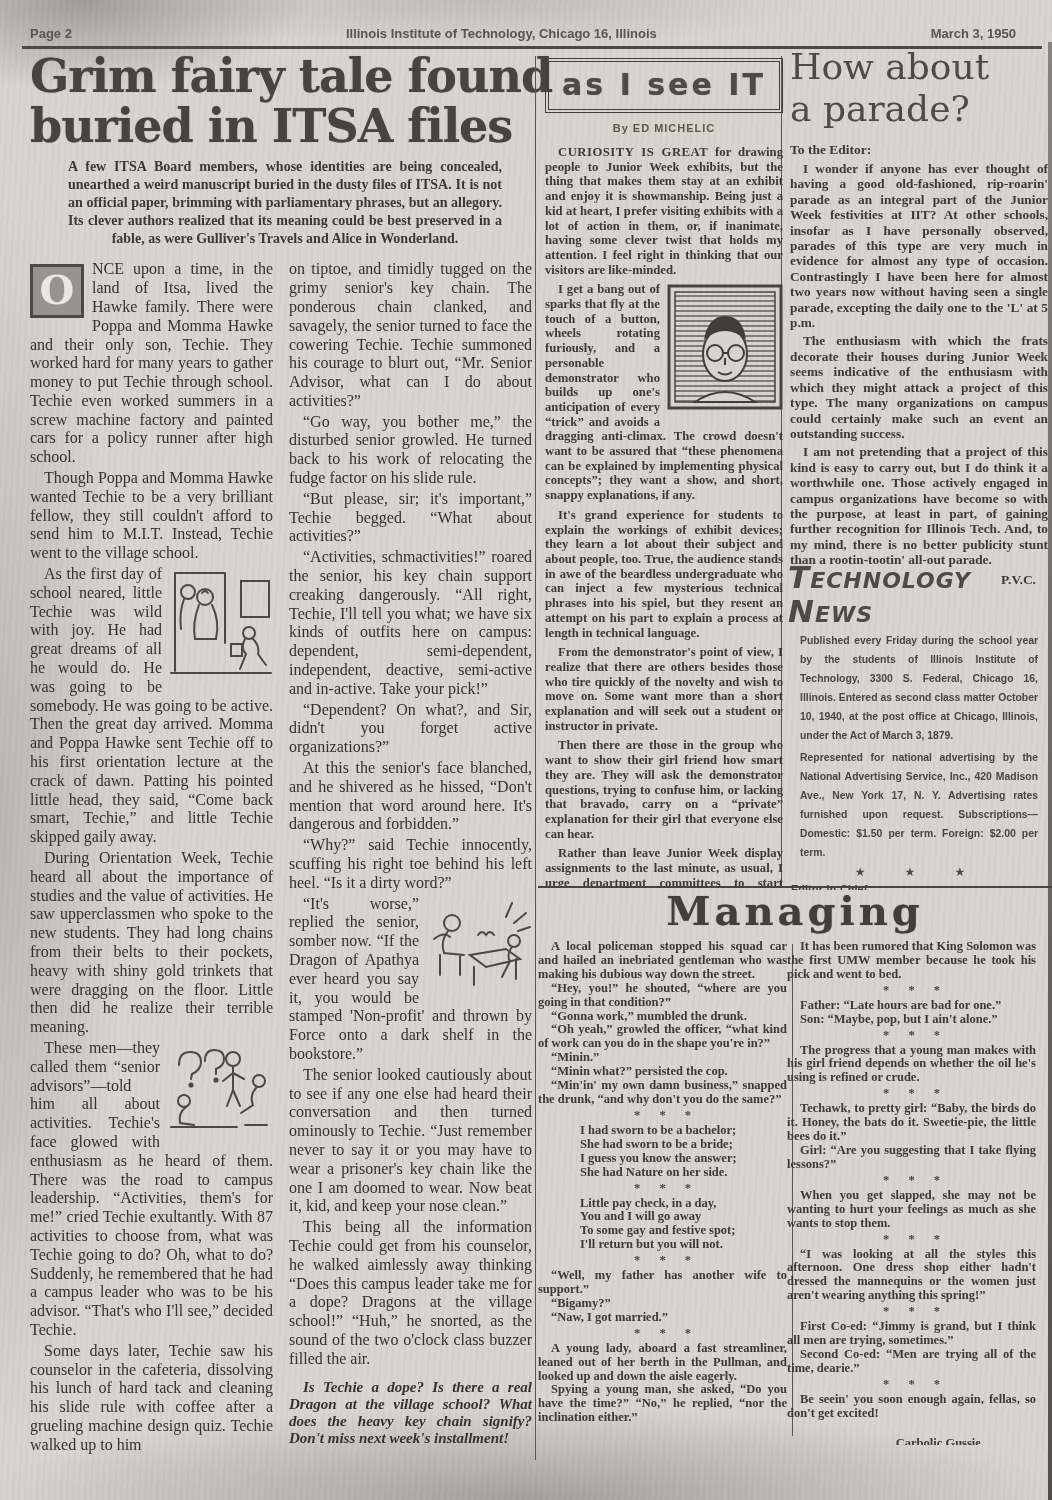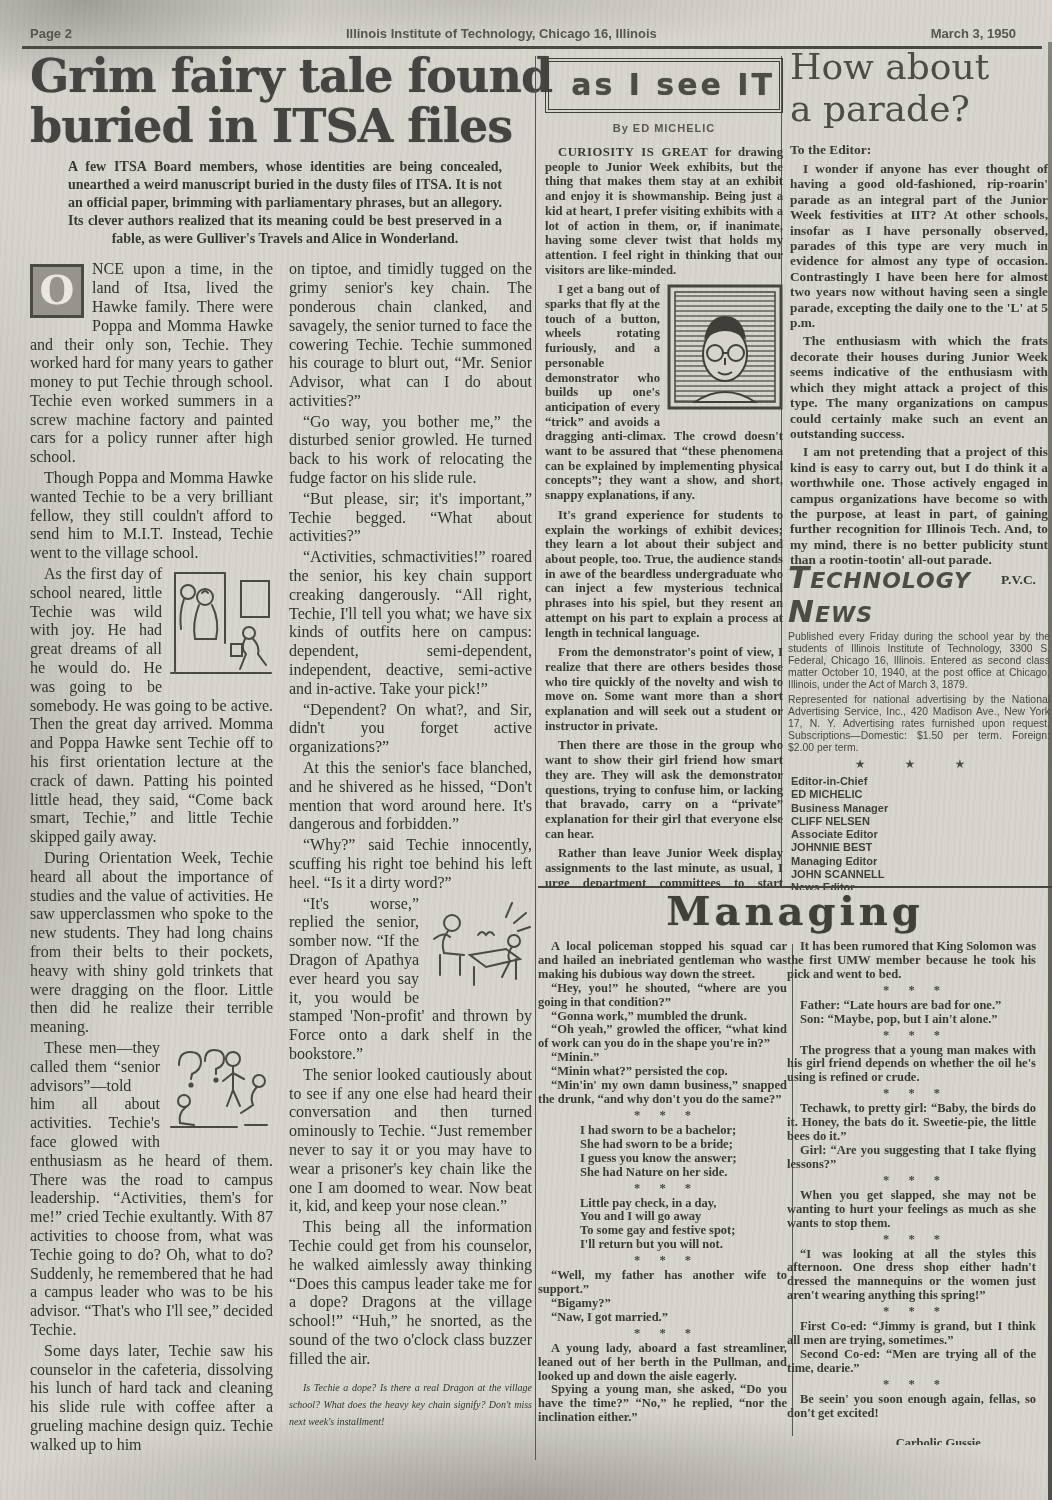--- a/index.html
+++ b/index.html
@@ -27,53 +27,53 @@
   .gothic.l2{margin-top:6px;}
   .lead{margin:10px 30px 0 38px;font-weight:bold;font-size:14px;line-height:18px;text-align:justify;
         text-align-last:center;color:#3a3934;}
   .storycols{display:flex;gap:16px;margin-top:12px;}
   .scol{width:243px;font-size:16px;line-height:18.8px;text-align:justify;}
   .scol p{margin:0 0 2px 0;text-indent:14px;}
   .scol p.first{text-indent:0;}
   .dropcap{float:left;width:48px;height:48px;margin:4px 8px 2px 0;background:#96948c;border:3px solid #4a4944;
            color:#e9e7e0;font-family:"DejaVu Serif",serif;font-weight:bold;font-size:40px;line-height:46px;text-align:center;}
   .artfloat{float:right;margin:2px 0 2px 7px;}
-  .tagline{font-style:italic;font-weight:normal;font-size:10px;line-height:17px;margin-top:10px !important;}
+  .tagline{font-style:italic;font-weight:bold;font-size:15px;line-height:17px;margin-top:10px !important;}
 
   
   .vr{position:absolute;width:1px;background:#57564f;}
   .vr1{left:535px;top:56px;height:1404px;}
   .vr2{left:781px;top:56px;height:830px;}
   .vr3{left:792px;top:944px;height:492px;}
 
   
   .aisi{position:absolute;left:545px;top:58px;width:238px;height:828px;overflow:hidden;}
-  .aisi-box{border:4px double #403f3a;padding:5px 4px 7px;text-align:right;}
+  .aisi-box{border:4px double #403f3a;padding:5px 4px 7px;text-align:center;}
   .aisi-title{font-family:"DejaVu Sans",sans-serif;font-weight:bold;font-size:30px;letter-spacing:3px;color:#4c4b46;
               text-shadow:0 0 1px rgba(70,70,64,.6);}
   .aisi-byline{text-align:center;margin:9px 0 11px;font-family:"Liberation Sans",sans-serif;font-weight:bold;
                font-size:11px;letter-spacing:1px;color:#5a594f;}
   .aisi p{font-weight:bold;font-size:12.7px;line-height:14.7px;text-align:justify;text-indent:13px;
           margin:0 0 5px;color:#3b3a34;}
   .leadin{letter-spacing:.5px;}
 
   
   .parade{position:absolute;left:790px;top:46px;width:258px;}
   .parade-h{font-family:"DejaVu Serif",serif;font-size:36px;line-height:42px;color:#4c4b45;}
   .salut{font-weight:bold;font-size:13.5px;margin-top:12px;color:#3b3a34;}
   .parade p.body{font-weight:bold;font-size:13.3px;line-height:15.4px;text-align:justify;text-indent:13px;
            margin:3px 0 0;color:#3b3a34;}
   .sig{text-align:right;font-weight:bold;font-size:13.5px;padding-right:12px;margin-top:4px;color:#3b3a34;}
 
   
   .masthead{position:absolute;left:788px;top:560px;width:262px;height:330px;overflow:hidden;}
   .logo{font-family:"DejaVu Sans",sans-serif;font-style:italic;font-weight:bold;font-variant:small-caps;
         font-size:31px;letter-spacing:1px;color:#4c4b45;line-height:34px;}
-  .fineprint p{font-family:"Liberation Sans",sans-serif;font-weight:normal;font-size:10.4px;line-height:12px;
-               text-align:justify;color:#47463f;margin:3px 0 0;}
+  .fineprint p{font-family:"Liberation Sans",sans-serif;font-weight:bold;font-size:10.4px;line-height:19px;
+               text-align:justify;color:#47463f;margin:3px 12px 0;}
   .mast-stars{text-align:center;font-size:12px;letter-spacing:18px;color:#4c4b45;margin:3px 0 4px;}
   .staffrow{display:flex;align-items:baseline;font-family:"Liberation Sans",sans-serif;font-weight:bold;
             font-size:11px;line-height:11px;color:#413f39;margin-bottom:2.6px;flex-direction:column;}
   .leader{flex:1;border-bottom:2px dotted #55544e;margin:0 3px;transform:translateY(-2px);}
 
   
   .slip{position:absolute;left:538px;top:886px;width:514px;}
   .slip-rule{height:2px;background:#45443e;}
   .slip-title{text-align:center;font-family:"DejaVu Serif",serif;font-weight:bold;font-size:40px;line-height:46px;
               letter-spacing:4px;color:#403f39;text-shadow:0 0 1px rgba(60,60,54,.55);}

